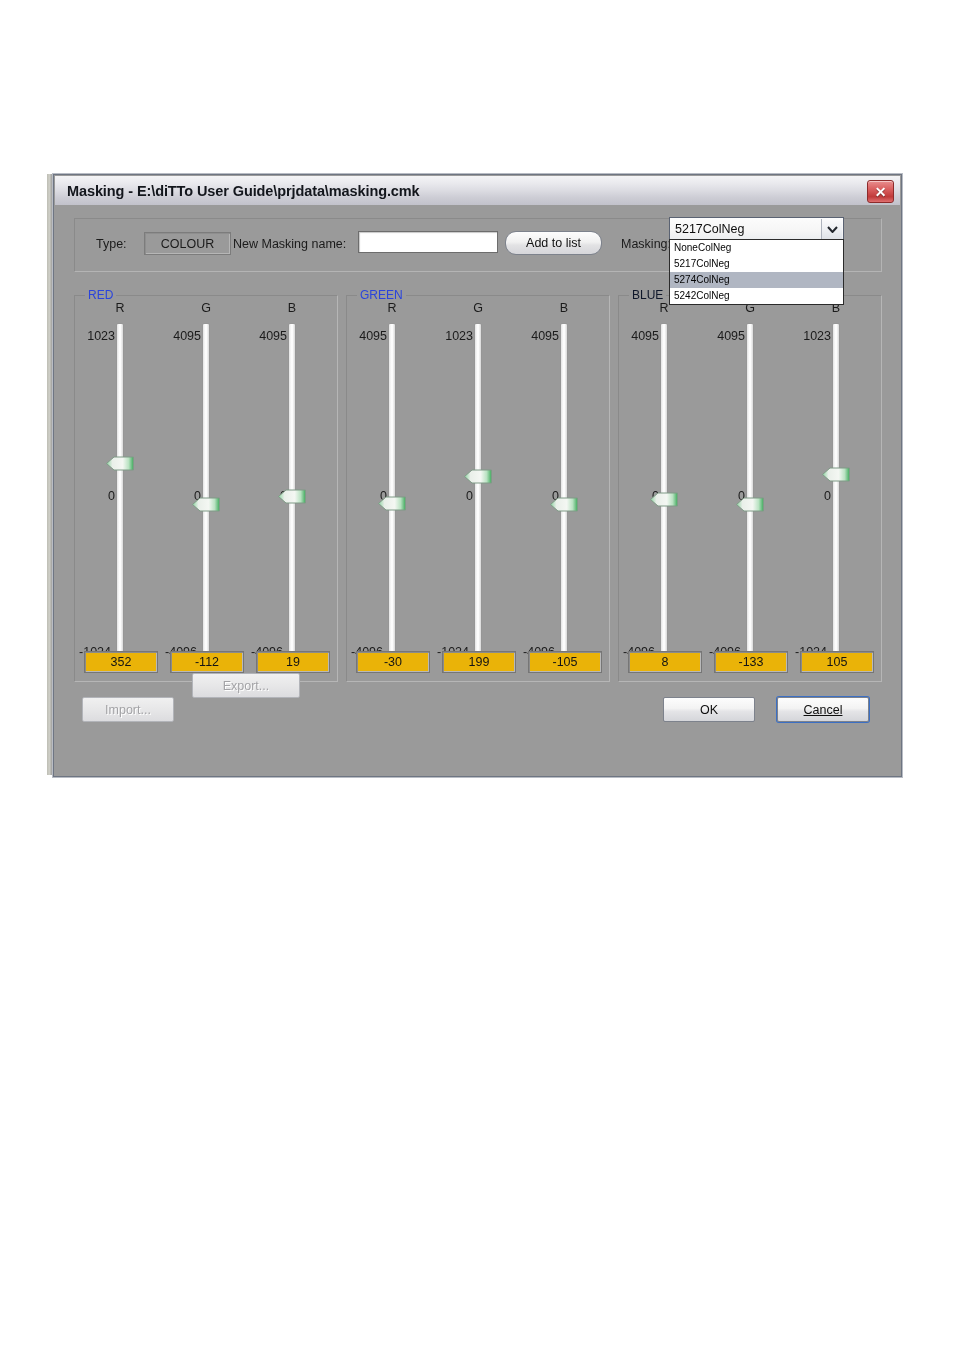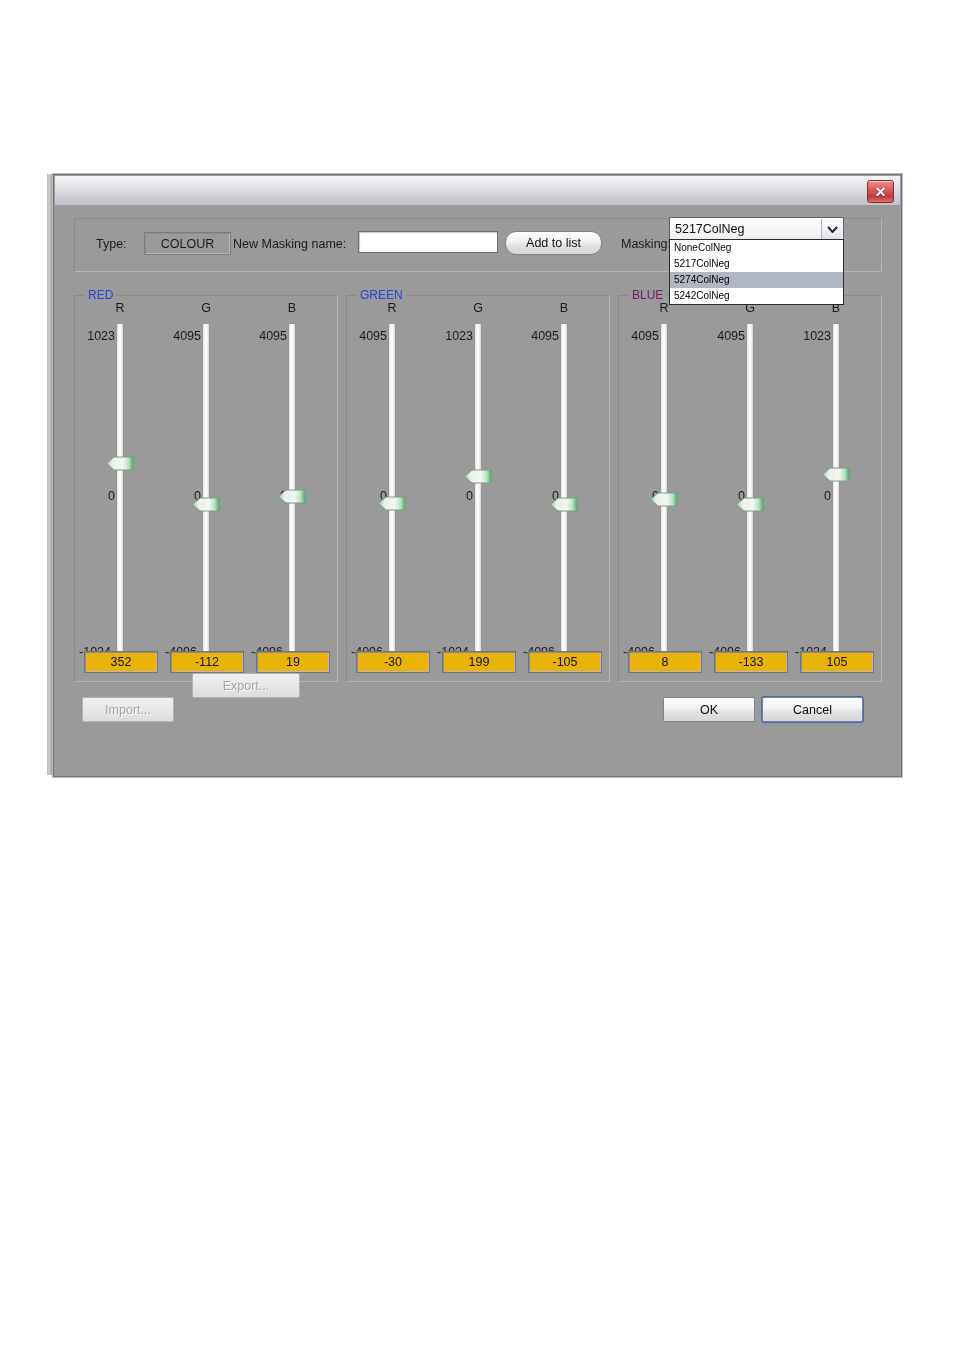--- a/index.html
+++ b/index.html
@@ -281,32 +281,33 @@
     color: #a3a3a6;
     text-shadow: 1px 1px 0 #ffffff;
     cursor: default;
   }
   .btn-default {
     box-shadow: 0 0 0 1px #3b6fc4;
   }
   .btn-import { left: 27px;  top: 492px; width: 92px; }
   .btn-export { left: 137px; top: 468px; width: 108px; }
   .btn-ok     { left: 608px; top: 492px; width: 92px; }
-  .btn-cancel { left: 707px; top: 492px; width: 101px; }
+  .btn-cancel { left: 722px; top: 492px; width: 92px; text-decoration: underline; }
 </style>
 </head>
 <body>
 
 <div id="page">
 
   <div class="edge-sliver"></div>
 
   <div class="dialog">
 
     <div class="titlebar">
+      <div class="titlebar-text">Masking - E:\diTTo User Guide\prjdata\masking.cmk</div>
       <div class="close-btn">
         <span class="close-x">✕</span>
       </div>
     </div>
 
     <div class="client">
 
       <div class="top-panel">
         <div class="lbl type-label">Type:</div>
         <div class="type-box">COLOUR</div>
@@ -466,21 +467,21 @@
                     <stop offset="100%" stop-color="#3faa5c"></stop>
                   </linearGradient>
                 </defs>
                 <path d="M1.5 9.5 L9 3 L28.5 3 L28.5 16 L9 16 Z" fill="url(#tg)" stroke="#7f9a86" stroke-width="1"></path>
               </svg>
             </div>
             <div class="valbox">-105</div>
           </div>
         </div>
       <div class="group g-blue" id="group-2">
-          <div class="group-title" style="color: #701a75;">BLUE</div>
+          <div class="group-title" style="color: #0f172a;">BLUE</div>
           <div class="ch-col c0">
             <div class="ch-letter">R</div>
             <div class="track"></div>
             <div class="tick-top">4095</div>
             <div class="tick-mid">0</div>
             <div class="tick-bot">-4096</div>
             <div class="thumb" style="top: 194.42px;">
               <svg width="30" height="19" viewBox="0 0 30 19">
                 <defs>
                   <linearGradient id="tg" x1="0" y1="0" x2="1" y2="0">

